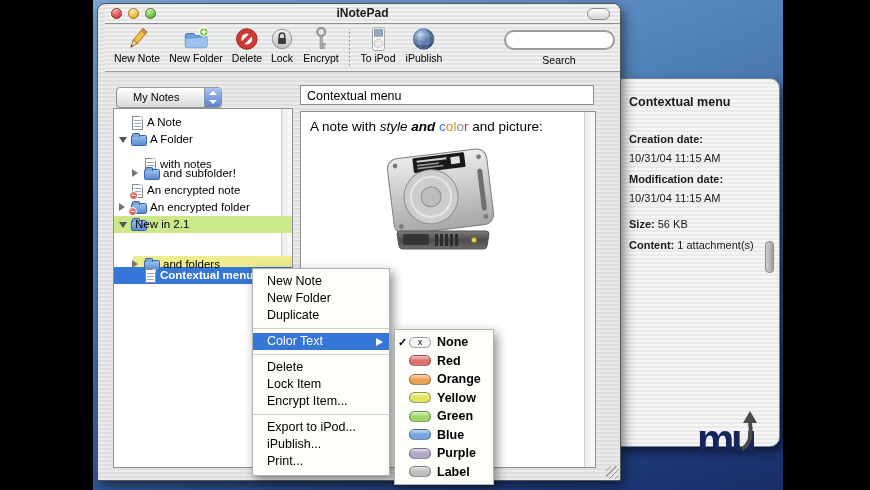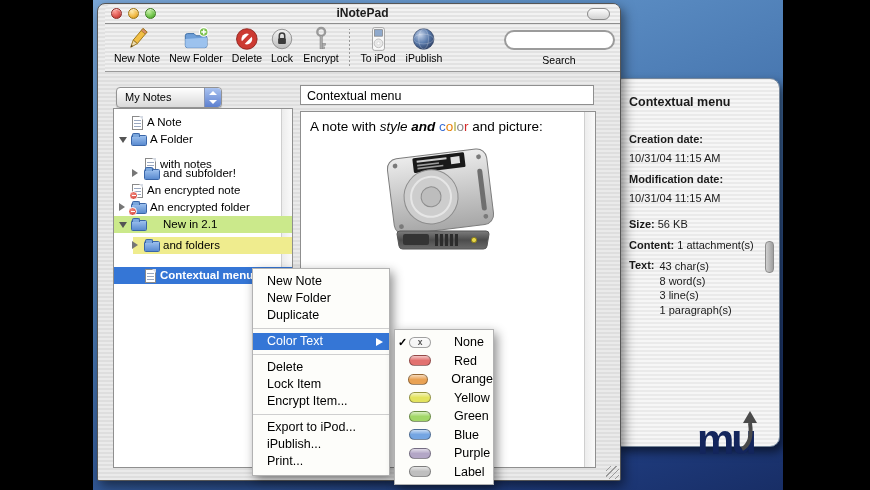--- a/index.html
+++ b/index.html
@@ -34,21 +34,21 @@
   .tsep{position:absolute;left:244px;top:5px;bottom:5px;width:1px;
         background-image:repeating-linear-gradient(0deg,#999 0 2px,transparent 2px 4px);}
   .searchbox{position:absolute;left:399px;top:6px;width:107px;height:16px;border:2px solid #9b9b9b;
              border-radius:10px;background:#fff;}
   .searchlabel{position:absolute;left:399px;width:110px;top:30px;text-align:center;font-size:10.5px;color:#000;}
 
   .content{position:absolute;top:68px;bottom:0;left:0;right:0;border-radius:0 0 2px 2px;
            background:repeating-linear-gradient(0deg,#eaeaea 0 2px,#dedede 2px 4px);}
   .popup{position:absolute;left:18px;top:15px;width:104px;height:19px;border:1px solid #939393;border-radius:4px;
          background:linear-gradient(#ffffff,#d9d9d9);box-shadow:0 1px 1px rgba(0,0,0,.2);}
-  .poplabel{position:absolute;left:8px;top:0;line-height:19px;font-size:11px;color:#000;}
+  .poplabel{position:absolute;left:16px;top:0;line-height:19px;font-size:11px;color:#000;}
   .popstep{position:absolute;right:0px;top:0px;bottom:0px;width:16px;border-radius:0 4px 4px 0;
            background:linear-gradient(#a9c2f0,#5d80cf);border-left:1px solid #8795b5;}
   .popstep::before,.popstep::after{content:'';position:absolute;left:4px;width:0;height:0;
            border-left:4px solid transparent;border-right:4px solid transparent;}
   .popstep::before{top:3px;border-bottom:4px solid #fff;}
   .popstep::after{bottom:3px;border-top:4px solid #fff;}
 
   
   .treepanel{position:absolute;left:15px;top:36px;width:178px;height:358px;background:#fff;
              border:1px solid #8f8f8f;box-sizing:content-box;}
@@ -112,21 +112,21 @@
   .msep::after{content:'';position:absolute;left:0;right:0;top:4px;height:1px;background:#cfcfcf;}
   .subarrow{position:absolute;right:6px;top:4.5px;width:0;height:0;
             border-top:4px solid transparent;border-bottom:4px solid transparent;border-left:7px solid #fff;}
   .submenu{position:absolute;left:301px;top:329px;width:98px;z-index:31;background:#fdfdfa;
            border:1px solid #b2b2b2;box-shadow:3px 4px 10px rgba(0,0,0,.45);padding:3px 0;}
   .srow{height:18.5px;display:flex;align-items:center;font-size:12.5px;color:#000;padding-left:2px;}
   .check{width:11px;text-align:center;font-size:11px;font-weight:bold;}
   .pill{width:22px;height:11px;border-radius:6px;border:1px solid rgba(0,0,0,.35);box-sizing:border-box;margin-left:1px;
         background-color:#f6f6f6;background-image:linear-gradient(rgba(255,255,255,.6),rgba(255,255,255,0) 50%);
         font-size:8.5px;line-height:9px;text-align:center;font-weight:bold;color:#555;}
-  .slabel{margin-left:23px;}
+  .slabel{margin-left:6px;font-weight:bold;}
 
   
   .mu{position:absolute;left:604px;top:419px;z-index:20;font-size:42px;font-weight:bold;color:#13255c;
       letter-spacing:-3px;line-height:42px;}
   .muarrow{position:absolute;left:646px;top:409px;z-index:21;}
 </style>
 </head>
 <body>
 
 <div class="stage">
@@ -138,29 +138,20 @@
     <div class="dtxt" style="top:73px;">10/31/04 11:15 AM</div>
     <div class="dtxt dbold" style="top:94px;">Modification date:</div>
     <div class="dtxt" style="top:113px;">10/31/04 11:15 AM</div>
     <div class="dtxt" style="top:139px;">
       <span class="dbold">Size:</span>
       <span>56 KB</span>
     </div>
     <div class="dtxt" style="top:160px;">
       <span class="dbold">Content:</span>
       <span>1 attachment(s)</span>
-    </div>
-    <div class="dtxt textcols" style="top:180px;">
-      <span class="dbold" style="margin-right:5px;">Text:</span>
-      <span class="textvals">
-        <div>43 char(s)</div>
-        <div>8 word(s)</div>
-        <div>3 line(s)</div>
-        <div>1 paragraph(s)</div>
-      </span>
     </div>
     <div class="dthumb"></div>
   </div>
 
   <div class="window">
     <div class="titlebar">
       <span class="tl red"></span>
       <span class="tl yellow"></span>
       <span class="tl green"></span>
       <div class="wtitle">iNotePad</div>
@@ -301,23 +292,23 @@
           <span class="disc closed" style="left:5px;"></span>
           <span class="folder-ico" style="left:17px;">
                 <span class="badge"></span>
               </span>
           <span class="tlab" style="left:36px;">An encrypted folder</span>
         </div>
         <div class="trow" style="top:107px;">
           <span class="hl hl-green" style="left:0;"></span>
           <span class="disc open" style="left:5px;"></span>
           <span class="folder-ico" style="left:17px;"></span>
-          <span class="tlab" style="left:49px;">New in 2.1</span>
-        </div>
-        <div class="trow" style="top:128px;">
+          <span class="tlab" style="left:21px;">New in 2.1</span>
+        </div>
+        <div class="trow" style="top:147px;">
           <span class="hl hl-yellow" style="left:19px;"></span>
           <span class="disc closed" style="left:18px;"></span>
           <span class="folder-ico" style="left:30px;"></span>
           <span class="tlab" style="left:49px;">and folders</span>
         </div>
         <div class="trow selected" style="top:158px;">
           <span class="hl hl-blue" style="left:0;"></span>
           <span class="note-ico" style="left:31px;"></span>
           <span class="tlab" style="left:46px;">Contextual menu</span>
         </div>

